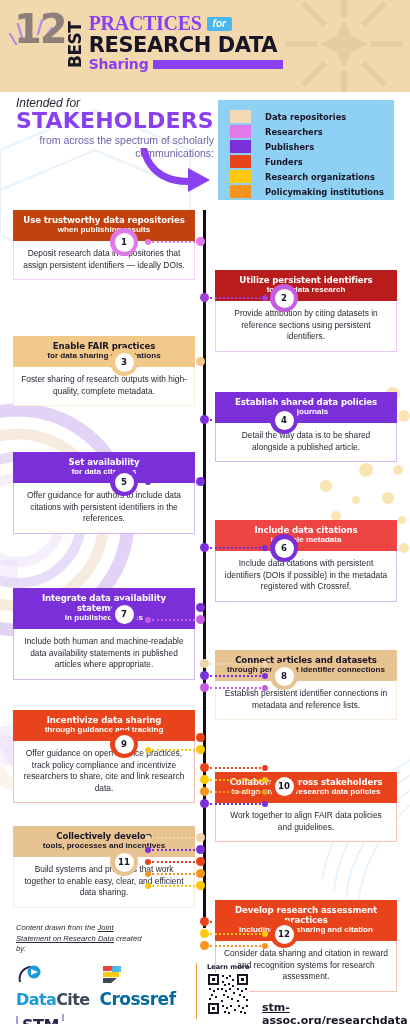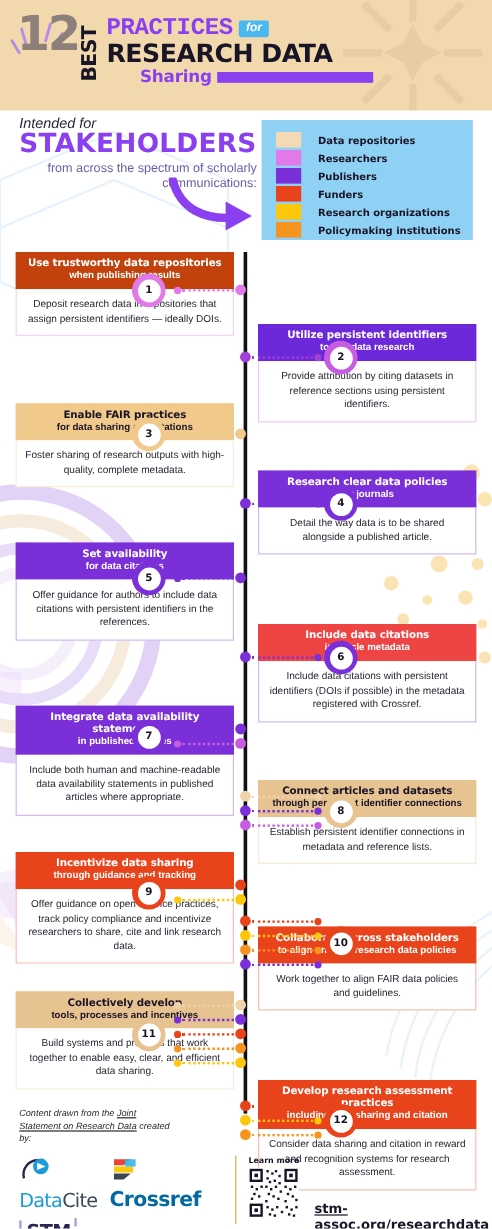--- a/index.html
+++ b/index.html
@@ -31,35 +31,34 @@
   .best-vert {
     writing-mode: vertical-rl; transform: rotate(180deg);
     font-size: 17px; font-weight: 800; color: #1a1526; letter-spacing: -.5px;
     line-height: 17px; margin-left: 1px; margin-top: 2px; height: 56px;
     font-family: "DejaVu Sans", sans-serif;
   }
   .hdr-lines { margin-left: 5px; margin-top: 2px; }
   .l1 { display: flex; align-items: center; gap: 5px; }
   .t-practices {
     font-size: 20px; font-weight: 800; color: #8a3ff0; letter-spacing: -.3px;
-    font-family: Liberation Mono, monospace;
+    font-family: Liberation Serif, serif;
   }
   .t-for {
     background: #49b7f0; color: #ffffff; font-size: 10px; font-weight: 700;
     font-style: italic; padding: 1px 6px 2px; border-radius: 2px;
   }
   .t-research {
     font-size: 21px; font-weight: 800; color: #1a1526; letter-spacing: -.4px;
     margin-top: -2px; font-family: "DejaVu Sans", sans-serif;
   }
   .l3 { display: flex; align-items: center; gap: 5px; margin-top: -1px; }
   .t-sharing {
     font-size: 14px; font-weight: 800; color: #8a3ff0; letter-spacing: -.2px;
     font-family: "DejaVu Sans", sans-serif;
-    margin-left: 28px;
   }
   .t-bar { width: 130px; height: 9px; background: #8a3ff0; }
 
   
   .stake { position: relative; height: 118px; }
   .stake-left { position: absolute; left: 16px; top: 4px; width: 200px; }
   .intended { font-size: 12px; font-style: italic; color: #2a2536; }
   .stakeholders {
     font-size: 22px; font-weight: 800; color: #8a3ff0; letter-spacing: .2px;
     line-height: 24px; margin-top: -1px; font-family: "DejaVu Sans", sans-serif;
@@ -125,21 +124,21 @@
   
   .footer { position: absolute; left: 0; top: 915px; width: 410px; height: 109px; z-index: 3; }
   .credit {
     position: absolute; left: 16px; top: 8px; width: 130px;
     font-size: 7.6px; font-style: italic; color: #2b2734; line-height: 10.5px;
   }
   .credit u { text-decoration: underline; }
   .logos { position: absolute; left: 16px; top: 48px; width: 170px; }
   .logo-row1 { display: flex; align-items: flex-end; gap: 10px; }
   .datacite {
-    font-size: 16px; font-weight: 400; letter-spacing: -.6px;
+    font-size: 16px; font-weight: 700; letter-spacing: -.6px;
     font-family: "DejaVu Sans", sans-serif;
   }
   .datacite .a { color: #1b9bd8; } .datacite .b { color: #3b4757; }
   .crossref {
     font-size: 17px; font-weight: 700; color: #0369a1; letter-spacing: -.5px;
     font-family: "DejaVu Sans", sans-serif;
   }
   .logo-row2 { display: flex; align-items: center; gap: 8px; margin-top: 7px; }
   .stm {
     font-size: 16px; font-weight: 800; color: #2b2450; letter-spacing: -.5px;
@@ -306,21 +305,21 @@
             <span class="inner">1</span>
           </div>
           <div class="connector" style="color: rgb(223, 122, 232); top: 27px; left: 145px; width: 60px;">
             <span class="cdot-sm" style="background:#df7ae8"></span>
             <span class="cdash"></span>
             <span class="cdot" style="background:#df7ae8"></span>
           </div>
         </div>
         <div class="item" style="top: 0px;">
           <div class="card right" style="top: 60px;">
-            <div class="card-head" style="background:#6d28d9">
+            <div class="card-head" style="background:#b91c1c">
               <div class="t1">Utilize persistent identifiers</div>
               <div class="t2">to cite data research</div>
             </div>
             <div class="card-body" style="border-color:#c65ce055">Provide attribution by citing datasets in reference sections using persistent identifiers.</div>
           </div>
           <div class="numcircle" style="background: rgb(198, 92, 224); top: 74px; left: 270px;">
             <span class="inner">2</span>
           </div>
           <div class="connector" style="color: rgb(160, 64, 216); top: 83px; left: 200px; width: 68px;">
             <span class="cdot" style="background:#a040d8"></span>
@@ -341,21 +340,21 @@
           </div>
           <div class="connector" style="color: rgb(240, 201, 139); top: 147px; left: 145px; width: 60px;">
             <span class="cdot-sm" style="background:#f0c98b"></span>
             <span class="cdash"></span>
             <span class="cdot" style="background:#f0c98b"></span>
           </div>
         </div>
         <div class="item" style="top: 0px;">
           <div class="card right" style="top: 182px;">
             <div class="card-head" style="background:#7a2fd8">
-              <div class="t1">Research clear data policies</div>
+              <div class="t1">Establish shared data policies</div>
               <div class="t2">for journals</div>
             </div>
             <div class="card-body" style="border-color:#7a2fd855">Detail the way data is to be shared alongside a published article.</div>
           </div>
           <div class="numcircle" style="background: rgb(122, 47, 216); top: 196px; left: 270px;">
             <span class="inner">4</span>
           </div>
           <div class="connector" style="color: rgb(122, 47, 216); top: 205px; left: 200px; width: 68px;">
             <span class="cdot" style="background:#7a2fd8"></span>
             <span class="cdash"></span>

